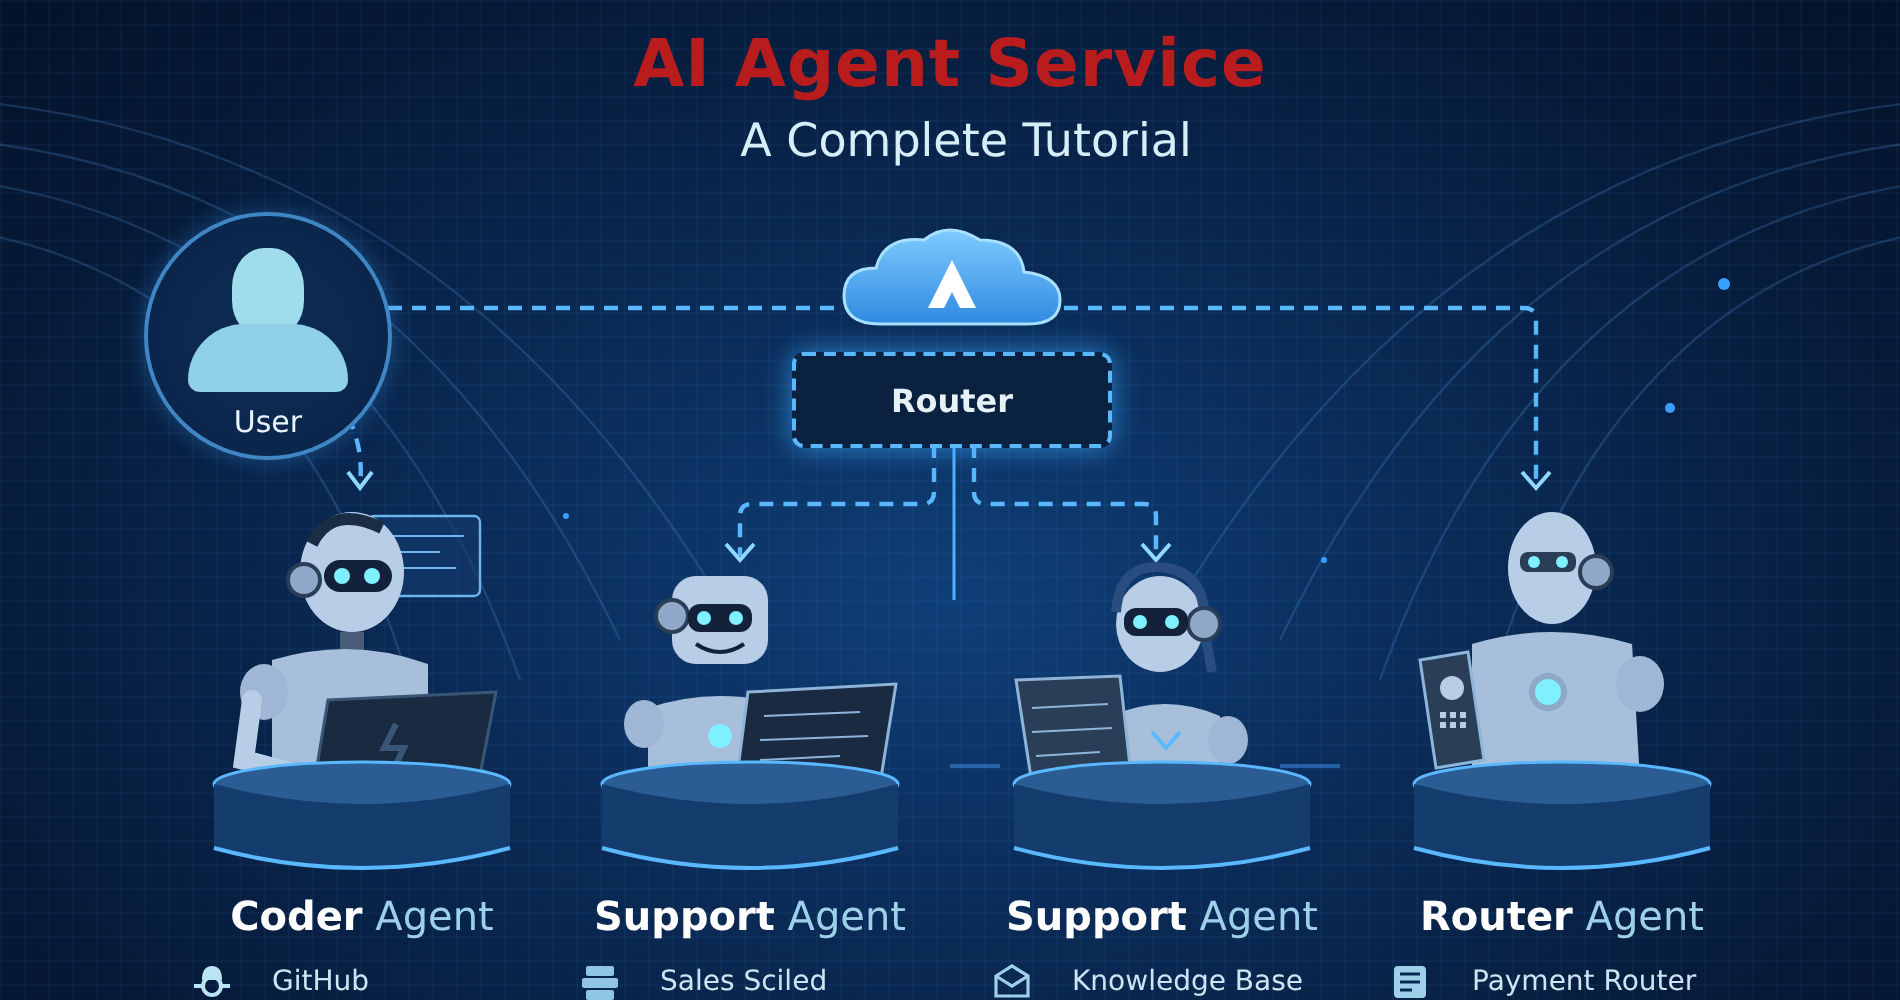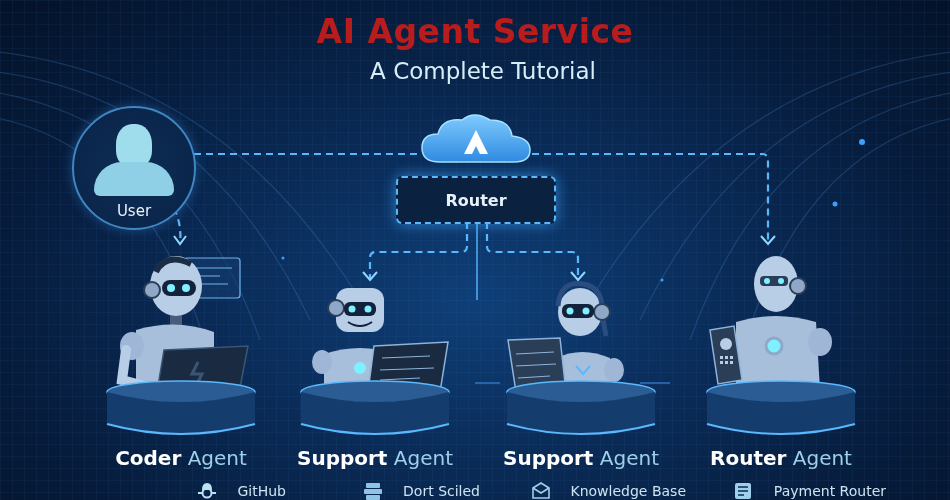--- a/index.html
+++ b/index.html
@@ -20,21 +20,21 @@
   .cloud{position:absolute;left:418px;top:112px;width:116px;height:52px;}
   .router{position:absolute;left:396px;top:176px;width:156px;height:44px;border:2px dashed #5ab8ff;border-radius:6px;
     background:#0a2140;box-shadow:0 0 14px rgba(60,170,255,0.7);color:#e6f1f8;font-size:16px;font-weight:bold;
     display:flex;align-items:center;justify-content:center;}
   svg.lines{position:absolute;inset:0;}
   .agent{position:absolute;width:170px;}
   .pedestal{position:absolute;left:10px;top:130px;width:150px;height:60px;}
   .agent-name{position:absolute;left:-10px;width:190px;top:196px;text-align:center;font-size:20px;}
   .agent-name .b{color:#ffffff;font-weight:bold;}
   .agent-name .l{color:#9fd0ea;}
-  .tool{position:absolute;top:232px;left:0;width:190px;display:flex;align-items:center;justify-content:flex-end;gap:20px;color:#cde4f2;font-size:14px;}
+  .tool{position:absolute;top:232px;left:0;width:190px;display:flex;align-items:center;justify-content:flex-start;gap:20px;color:#cde4f2;font-size:14px;}
   .tool-icon{width:20px;height:18px;display:inline-block;}
   .robot{position:absolute;left:0;top:0;width:170px;height:150px;}
 </style>
 </head>
 <body>
 
 <div class="grid"></div>
 
 <svg class="arcs" width="950" height="500" viewBox="0 0 950 500">
   <g fill="none" stroke="rgba(90,160,230,0.22)" stroke-width="1.2">
@@ -169,21 +169,21 @@
   <div class="agent-name">
     <span class="b">Support</span>
     <span class="l">Agent</span>
   </div>
   <div class="tool">
     <svg class="tool-icon" viewBox="0 0 20 18">
       <rect x="3" y="1" width="14" height="5" rx="1" fill="#8fc4e6"></rect>
       <rect x="1" y="7" width="18" height="5" rx="1" fill="#8fc4e6"></rect>
       <rect x="3" y="13" width="14" height="5" rx="1" fill="#8fc4e6"></rect>
     </svg>
-    <span>Dort Sciled</span>
+    <span>Sales Sciled</span>
   </div>
 </div>
 
 <div class="agent" style="left:496px;top:250px;">
   <svg class="robot" viewBox="0 0 170 150">
     <ellipse cx="84" cy="62" rx="22" ry="24" fill="#b8cde6"></ellipse>
     <path d="M62 56 Q64 30 88 34 Q108 38 106 64 L110 86" stroke="#2a4d80" stroke-width="5" fill="none"></path>
     <circle cx="106" cy="62" r="8" fill="#8fa8c8" stroke="#2a3e58" stroke-width="2"></circle>
     <rect x="66" y="54" width="32" height="14" rx="6" fill="#13223a"></rect>
     <circle cx="74" cy="61" r="3.5" fill="#7ff0ff"></circle>

